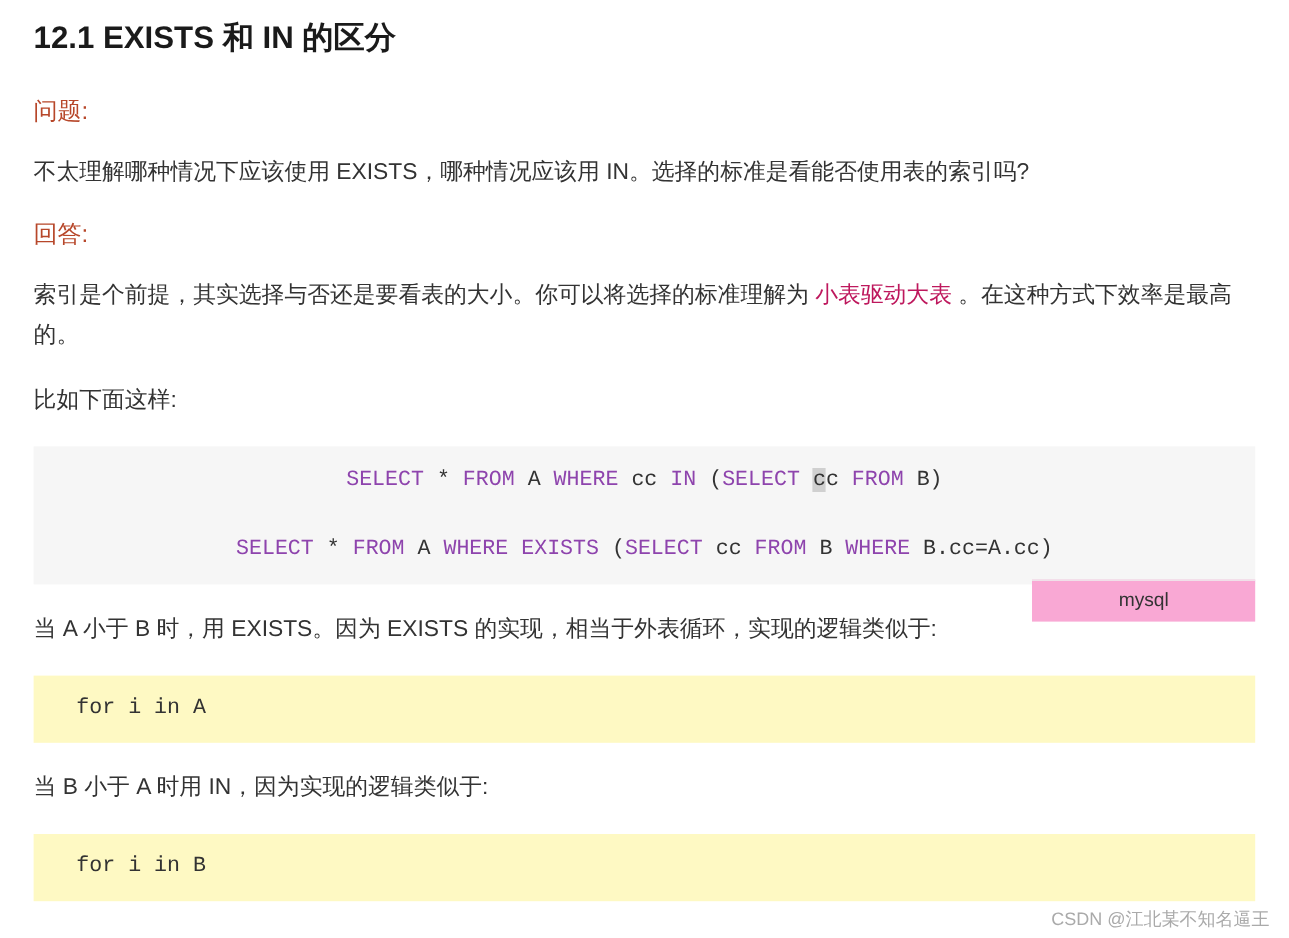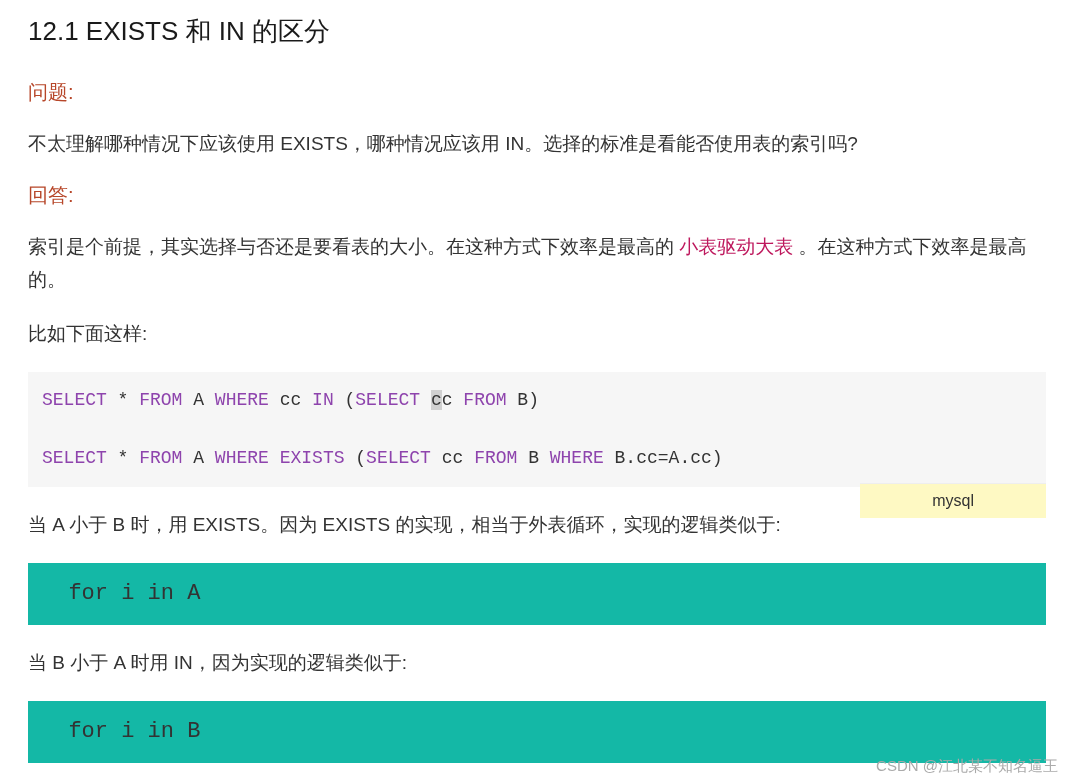--- a/index.html
+++ b/index.html
@@ -10,21 +10,21 @@
     body {
       font-family: -apple-system, BlinkMacSystemFont, "Segoe UI", "PingFang SC", "Microsoft YaHei", sans-serif;
       background: #ffffff;
       color: #333333;
       width: 1074px;
       padding: 8px 28px;
       position: relative;
     }
     h2.section-heading {
       font-size: 26px;
-      font-weight: 400;
+      font-weight: 700;
       color: #1a1a1a;
       margin-bottom: 30px;
       margin-top: 6px;
     }
     h3.sub-heading {
       font-size: 20px;
       font-weight: 400;
       color: #b7472a;
       margin-bottom: 22px;
       margin-top: 12px;
@@ -39,44 +39,45 @@
       color: #be185d;
     }
     .code-block {
       background: #f6f6f6;
       padding: 14px;
       margin-bottom: 22px;
       position: relative;
       font-family: "Courier New", Consolas, monospace;
       font-size: 18px;
       line-height: 1.6;
+      text-align: center;
     }
     .code-line {
       white-space: pre;
       color: #333;
     }
     .kw { color: #8e44ad; }
     .selhl { background: #d0d0d0; }
     .pseudo-block {
-      background: #14b8a6;
+      background: #fef9c3;
       padding: 14px;
       margin-bottom: 22px;
       font-family: "Courier New", Consolas, monospace;
-      font-size: 22px;
+      font-size: 18px;
       line-height: 1.55;
       color: #333;
     }
     .pseudo-line {
       white-space: pre;
     }
     .lang-tag {
       position: absolute;
       right: 0;
       bottom: -31px;
-      background: #fef9c3;
+      background: #f9a8d4;
       border-top: 1px solid #eee;
       color: #333;
       font-family: -apple-system, sans-serif;
       font-size: 16px;
       padding: 4px 72px;
     }
     .watermark {
       position: fixed;
       right: 16px;
       bottom: 6px;
@@ -89,21 +90,21 @@
 
 <h2 class="section-heading">12.1 EXISTS 和 IN 的区分</h2>
 
 <h3 class="sub-heading">问题:</h3>
 
 <p class="paragraph">不太理解哪种情况下应该使用 EXISTS，哪种情况应该用 IN。选择的标准是看能否使用表的索引吗?</p>
 
 <h3 class="sub-heading">回答:</h3>
 
 <p class="paragraph">
-  <span>索引是个前提，其实选择与否还是要看表的大小。在这种方式下效率是最高的 </span><span class="highlight">小表驱动大表</span><span> 。在这种方式下效率是最高的。</span>
+  <span>索引是个前提，其实选择与否还是要看表的大小。你可以将选择的标准理解为 </span><span class="highlight">小表驱动大表</span><span> 。在这种方式下效率是最高的。</span>
 </p>
 
 <p class="paragraph">比如下面这样:</p>
 
 <div class="code-block">
   <div class="code-line"><span class="kw">SELECT</span><span> * </span><span class="kw">FROM</span><span> A </span><span class="kw">WHERE</span><span> cc </span><span class="kw">IN</span><span> (</span><span class="kw">SELECT</span><span> </span><span class="selhl">c</span><span>c </span><span class="kw">FROM</span><span> B</span><span>)</span></div>
   <div class="code-line"> </div>
   <div class="code-line"><span class="kw">SELECT</span><span> * </span><span class="kw">FROM</span><span> A </span><span class="kw">WHERE</span> <span class="kw">EXISTS</span><span> (</span><span class="kw">SELECT</span><span> cc </span><span class="kw">FROM</span><span> B </span><span class="kw">WHERE</span><span> B.cc</span><span>=</span><span>A.cc</span><span>)</span></div>
   <div class="lang-tag">mysql</div>
 </div>

